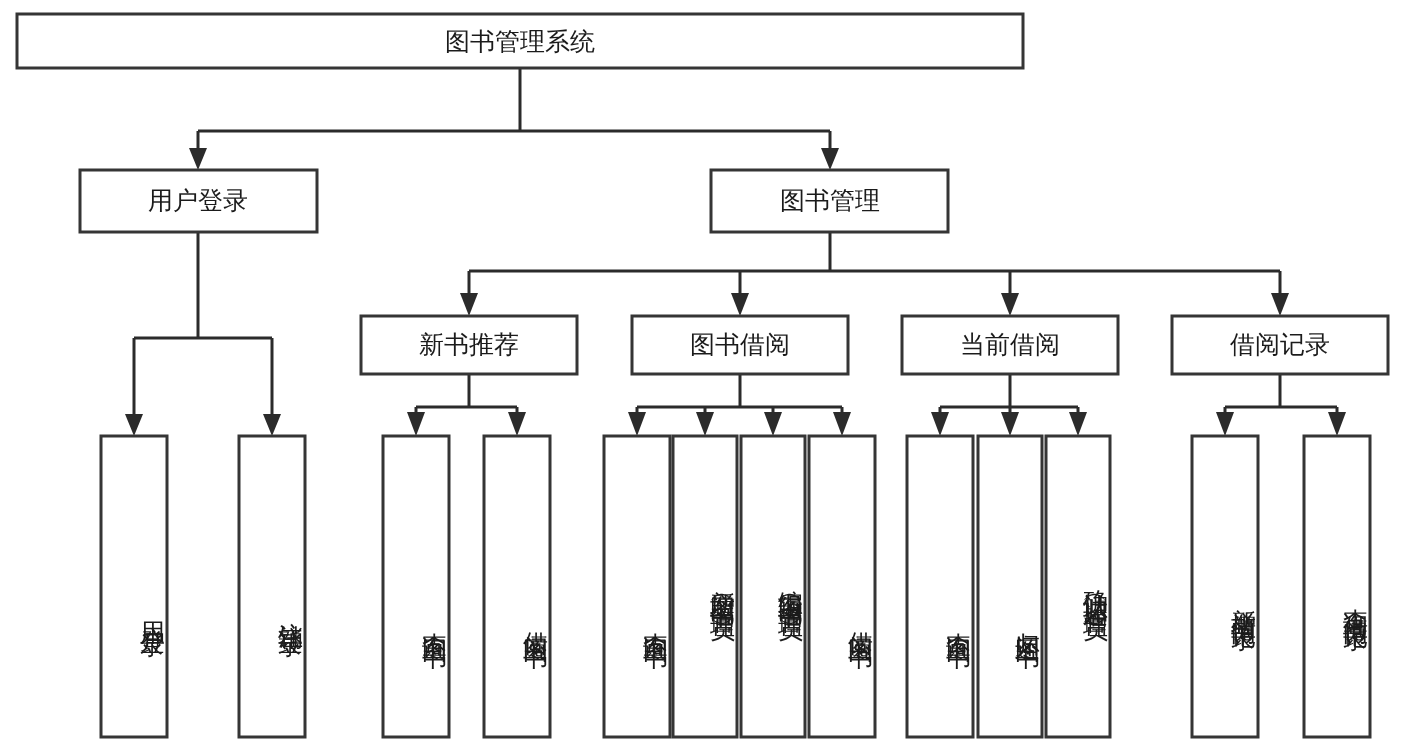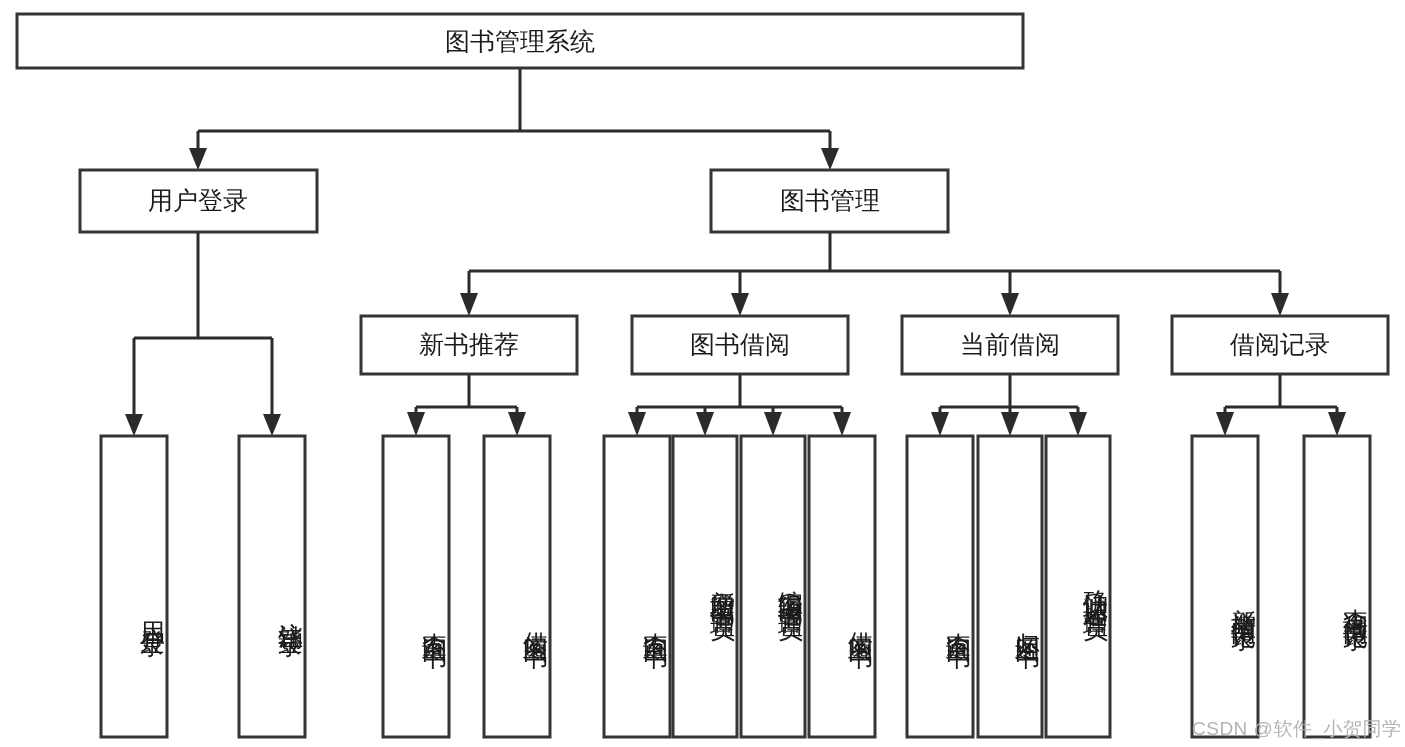--- a/index.html
+++ b/index.html
@@ -213,15 +213,14 @@
   <div class="leaf-label" style="left:741px; top:443px; width:64px; height:290px;">编辑图书（管理员）</div>
   <div class="leaf-label" style="left:809px; top:500px; width:66px; height:240px;">借阅图书</div>
 
   <div class="leaf-label" style="left:907px; top:500px; width:66px; height:240px;">查询图书</div>
   <div class="leaf-label" style="left:978px; top:500px; width:64px; height:240px;">归还图书</div>
   <div class="leaf-label" style="left:1046px; top:443px; width:64px; height:290px;">确认归还（管理员）</div>
 
   <div class="leaf-label" style="left:1192px; top:470px; width:66px; height:260px;">新增借阅记录</div>
   <div class="leaf-label" style="left:1304px; top:470px; width:66px; height:260px;">查询借阅记录</div>
 
-  <div class="watermark" style="left:1192px; top:716px;">CSDN @软件_小贺同学</div>
 
 </div>
 
 </body></html>

